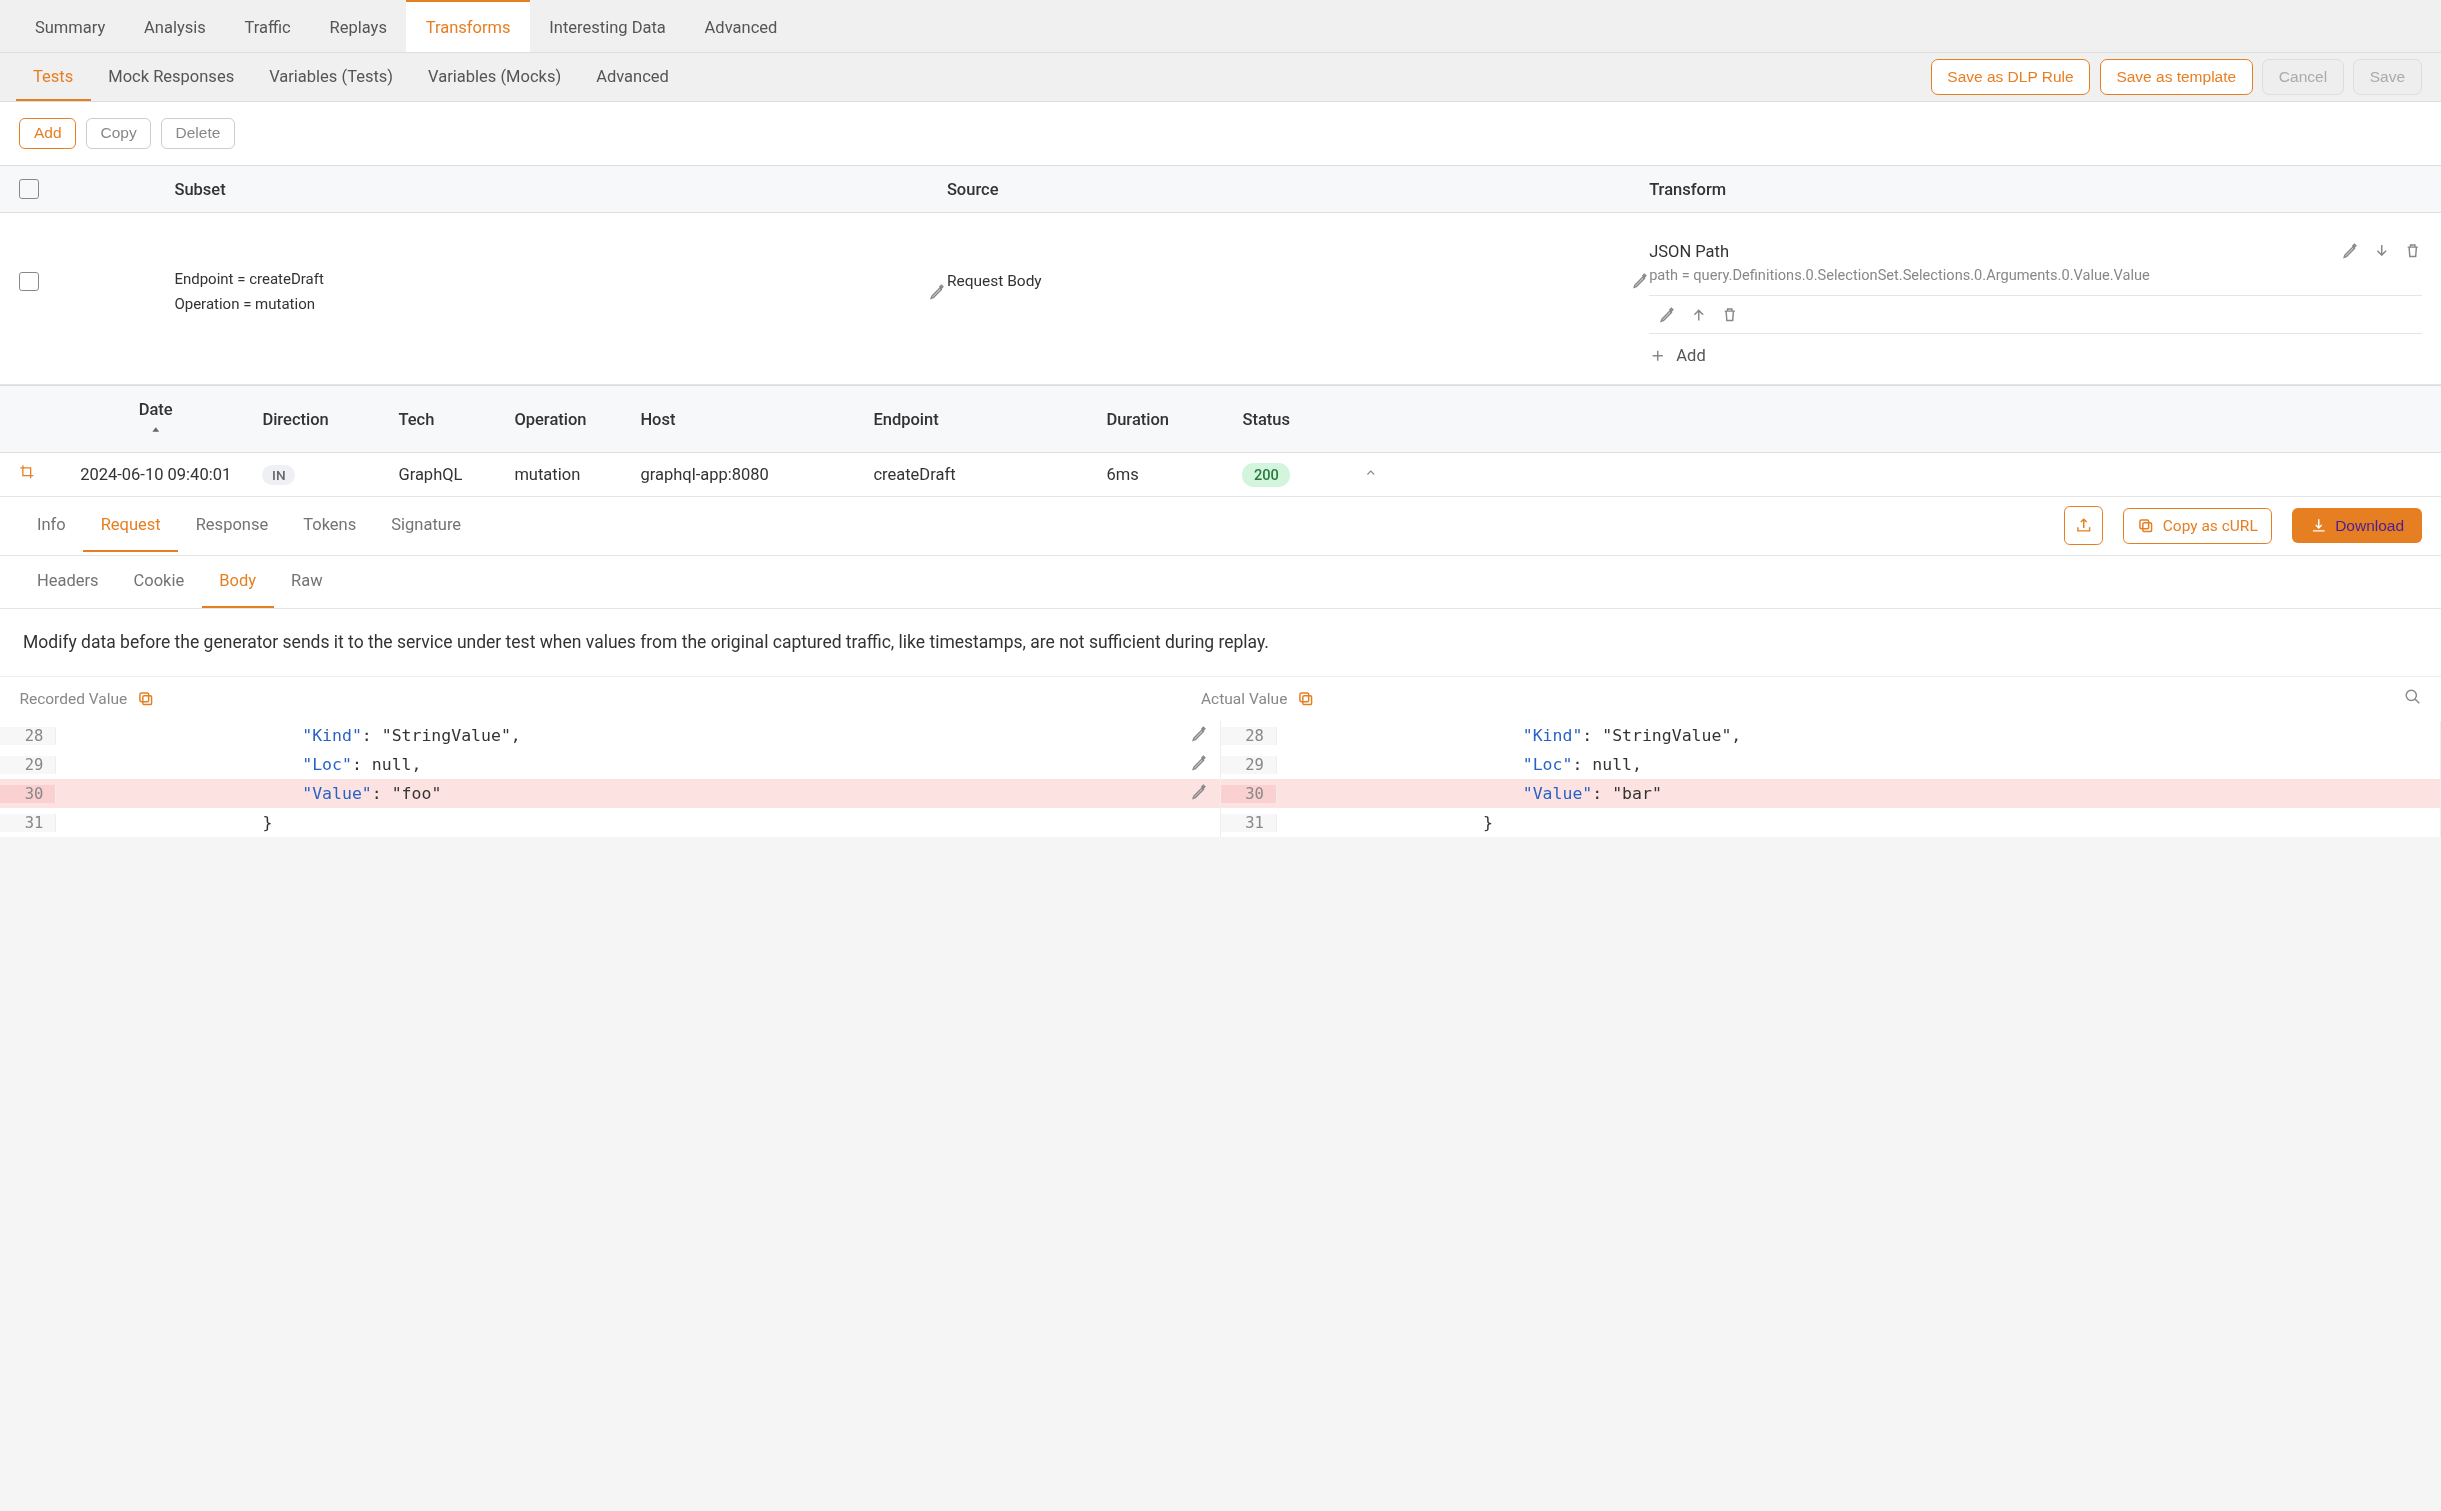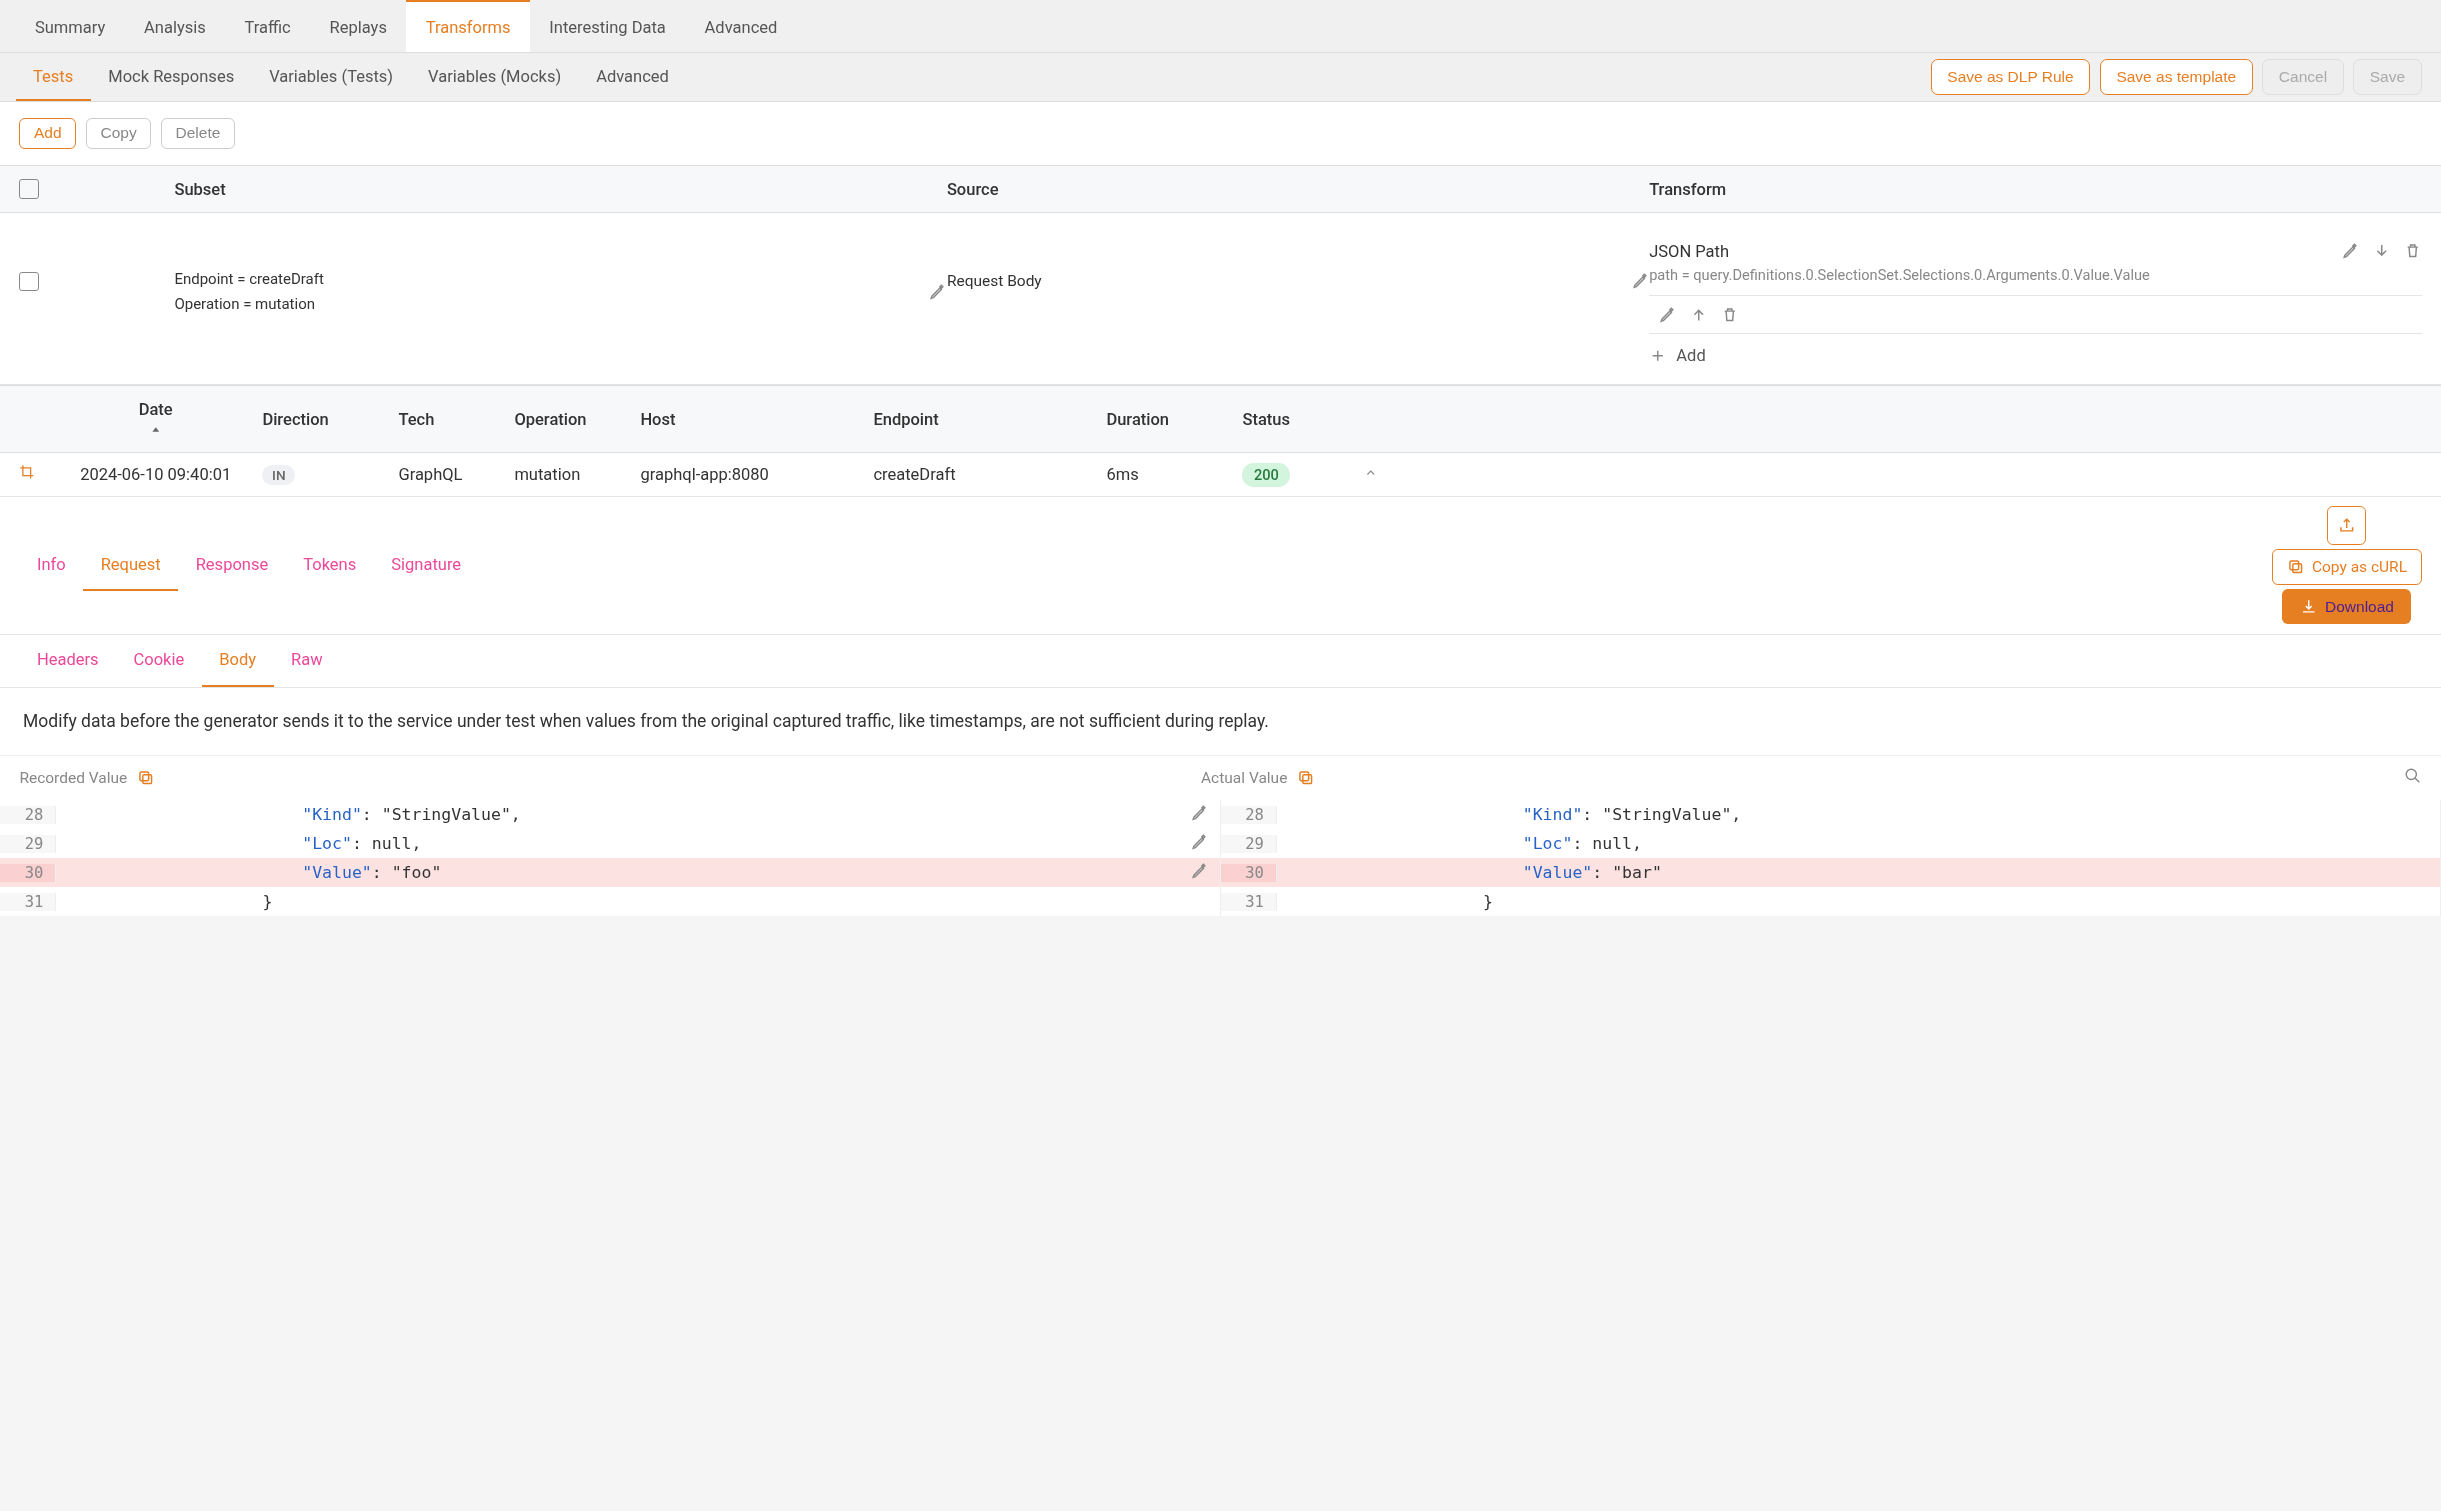--- a/index.html
+++ b/index.html
@@ -44,23 +44,23 @@
 .rh-host { width: 233px; }
 .rh-endpoint { width: 233px; }
 .rh-duration { width: 136px; }
 .rh-status { width: 116px; }
 .rh-expand { width: 39px; text-align: right; }
 .results-row { display: flex; background: #fff; border-bottom: 1px solid #e5e5e5; padding: 11.6px 19.4px; font-size: 16.5px; align-items: center; }
 .badge-in { background: #eef0f3; color: #666; padding: 1.9px 9.7px; border-radius: 11.6px; font-size: 13.6px; font-weight: 500; }
 .badge-200 { background: #d4f5dd; color: #2a7a3f; padding: 2.9px 11.6px; border-radius: 11.6px; font-size: 14.6px; font-weight: 500; }
 .detail-tabs { display: flex; background: #fff; border-bottom: 1px solid #e5e5e5; padding: 0 19.4px; align-items: center; justify-content: space-between; }
 .detail-tab-group { display: flex; }
-.detail-tab { padding: 15.5px 17.5px; color: #ec4899; cursor: pointer; font-size: 16.5px; border-bottom: 2.9px solid transparent; }
+.detail-tab { padding: 15.5px 17.5px; color: #737373; cursor: pointer; font-size: 16.5px; border-bottom: 2.9px solid transparent; }
 .detail-tab.active { color: #e67e22; border-bottom-color: #e67e22; }
-.detail-actions { display: flex; gap: 4px; align-items: center; padding: 9.7px 0; flex-direction: column; }
+.detail-actions { display: flex; gap: 20px; align-items: center; padding: 9.7px 0; }
 .icon-btn { width: 39px; height: 39px; border: 1px solid #e67e22; border-radius: 5.8px; display: flex; align-items: center; justify-content: center; cursor: pointer; color: #e67e22; }
 .copy-curl { border: 1px solid #e67e22; color: #e67e22; padding: 7.8px 13.6px; border-radius: 5.8px; display: flex; align-items: center; gap: 7.8px; cursor: pointer; font-size: 15.5px; }
 .download-btn { background: #e67e22; color: #4c1d95; padding: 8.7px 17.5px; border-radius: 5.8px; display: flex; align-items: center; gap: 7.8px; cursor: pointer; font-size: 15.5px; border: none; }
 .body-tabs { display: flex; background: #fff; border-bottom: 1px solid #e5e5e5; padding: 0 19.4px; }
 .description { padding: 19.4px 23px; background: #fff; font-size: 17.5px; line-height: 1.6; color: #333; }
 .diff-header { display: flex; background: #fff; padding: 11.6px 19.4px; align-items: center; border-top: 1px solid #eee; }
 .diff-header-col { flex: 1; display: flex; align-items: center; gap: 9.7px; color: #888; font-size: 15.5px; }
 .diff-header-search { width: 39px; text-align: right; }
 .code-diff { display: flex; background: #fff; font-family: "Menlo", "Monaco", monospace; font-size: 16.5px; }
 .code-col { flex: 1; border-right: 1px solid #eee; }

